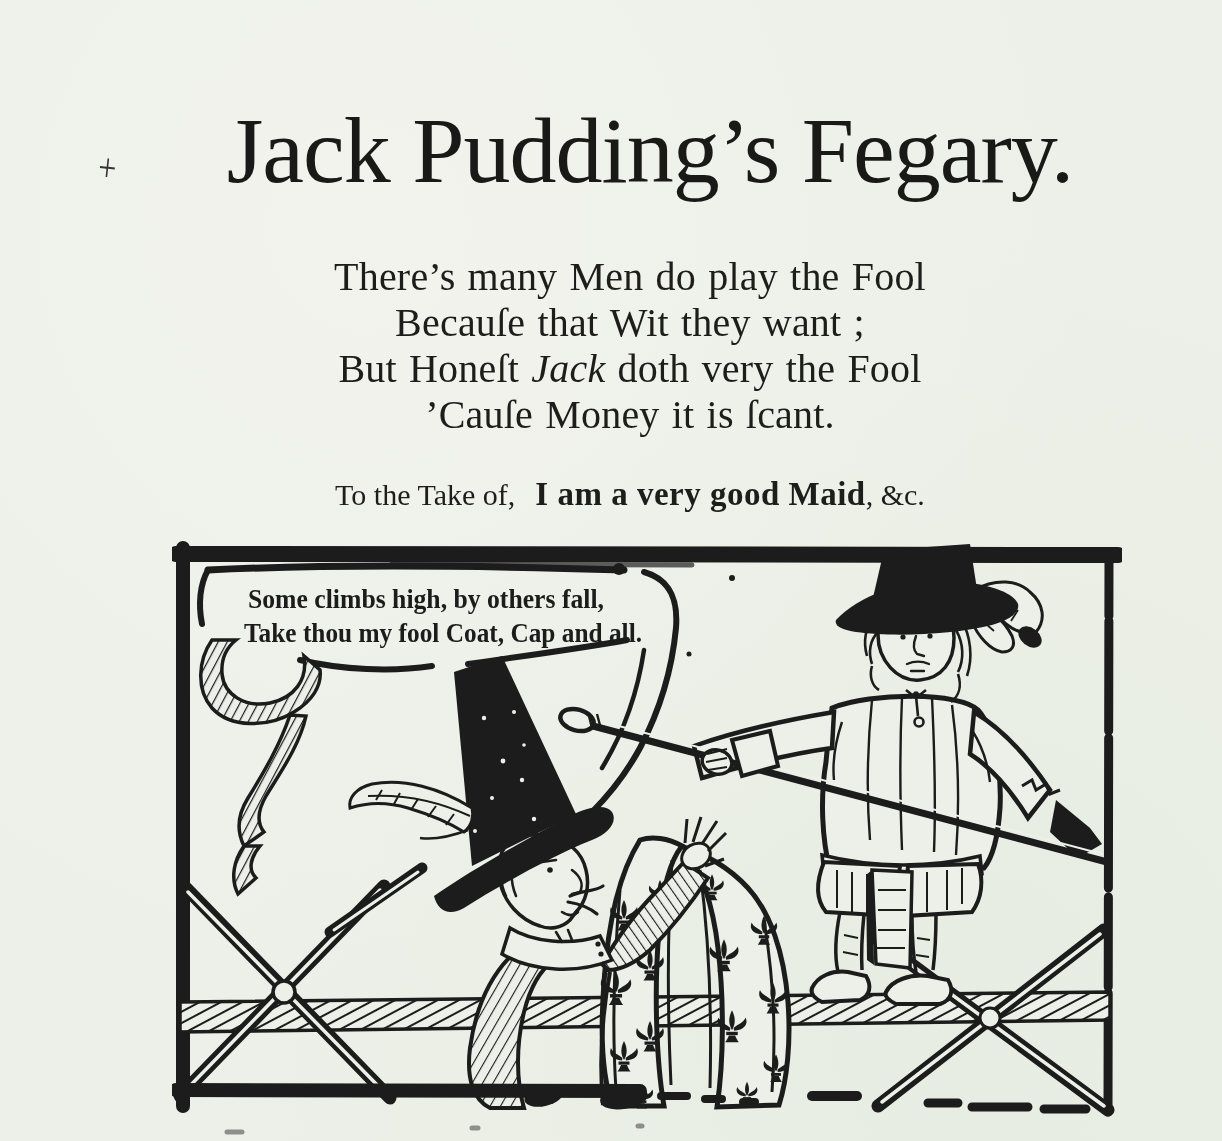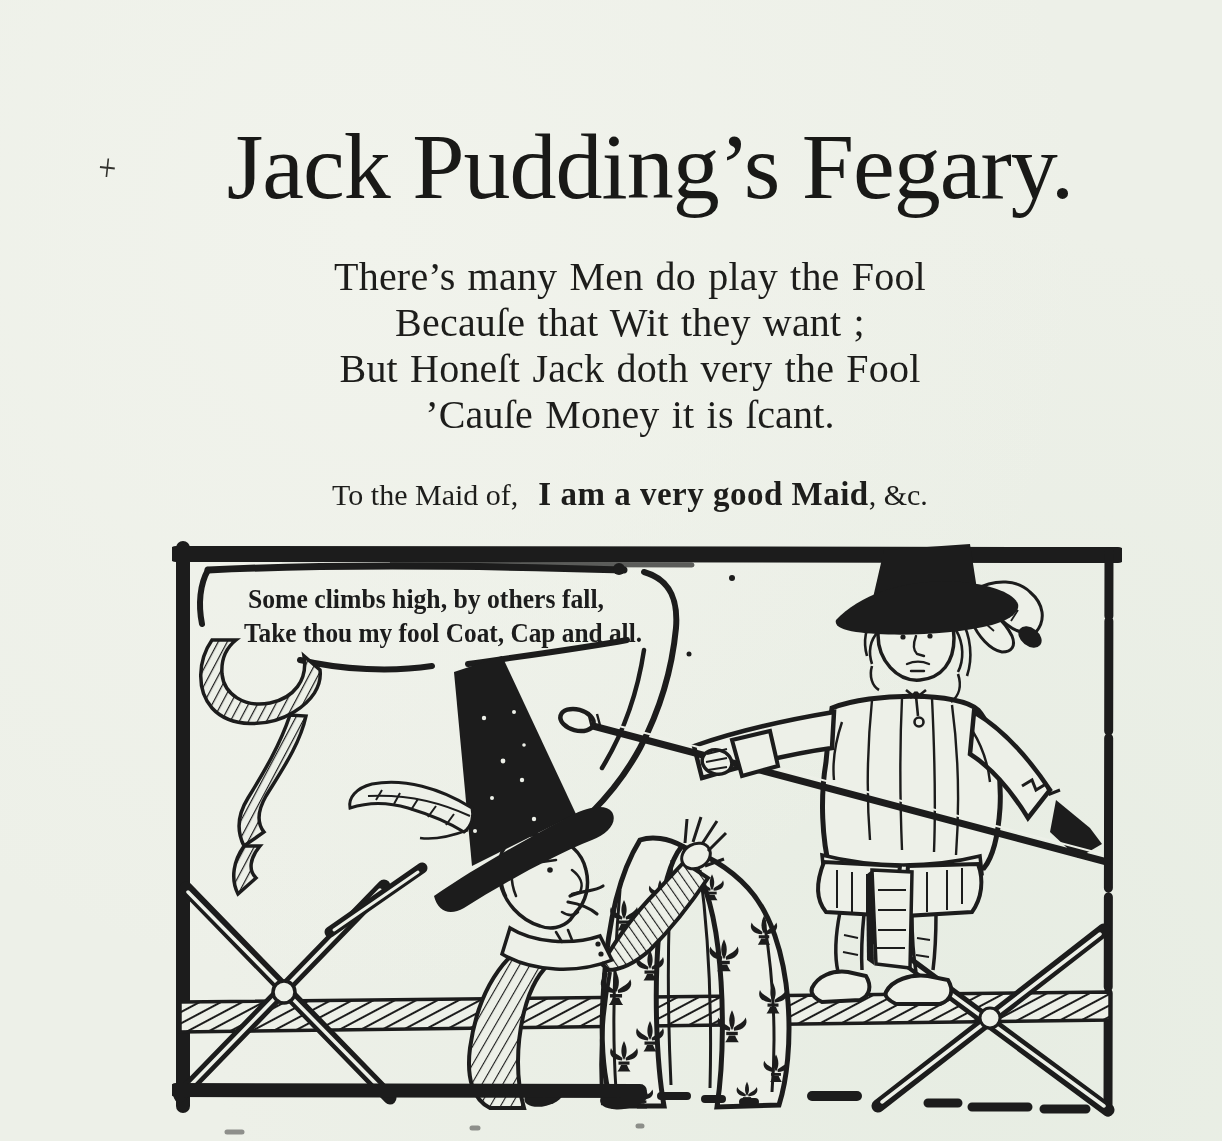--- a/index.html
+++ b/index.html
@@ -12,32 +12,32 @@
     overflow:hidden;
     font-family:"Liberation Serif", serif;
     color:#1c1c1c;
   }
   .margin-mark{
     position:absolute;left:96px;top:144px;
     font-size:40px;font-weight:400;color:#33332f;
     transform:rotate(6deg) scaleX(.8);
   }
   .title{
-    position:absolute;left:90px;top:112px;width:1120px;
+    position:absolute;left:90px;top:96px;width:1120px;
     margin:0;text-align:center;
     font-size:94px;font-weight:normal;letter-spacing:-1px;
     color:#191917;white-space:nowrap;
   }
   .verse{
     position:absolute;left:20px;top:254px;width:1220px;
     text-align:center;font-size:40px;line-height:46px;
     color:#1d1d1b;letter-spacing:.2px;word-spacing:2px;
   }
   .verse p{margin:0;}
-  .verse .it{}
+  .verse .it{font-style:italic;}
   .tune{
     position:absolute;left:20px;top:476px;width:1220px;
     text-align:center;font-size:30px;color:#1d1d1b;
   }
   .tune .gothic{
     font-weight:bold;font-size:33px;letter-spacing:.5px;
     margin-left:20px;transform:scaleY(1.04);display:inline-block;
   }
   .tune .suffix{font-size:30px;}
   .woodcut{position:absolute;left:172px;top:540px;}
@@ -56,21 +56,21 @@
   <h1 class="title">Jack Pudding’s Fegary.</h1>
 
   <div class="verse">
     <p>There’s many Men do play the Fool</p>
     <p>Becauſe that Wit they want ;</p>
     <p><span>But Honeſt </span><span class="it">Jack</span><span> doth very the Fool</span></p>
     <p>’Cauſe Money it is ſcant.</p>
   </div>
 
   <div class="tune">
-    <span>To the Maid of,</span><span class="gothic">I am a very good Maid</span><span class="suffix">, &amp;c.</span>
+    <span>To the Take of,</span><span class="gothic">I am a very good Maid</span><span class="suffix">, &amp;c.</span>
   </div>
 
   <svg class="woodcut" width="950" height="601" viewBox="0 0 950 601">
     <defs>
       <pattern id="hatchJack" width="9" height="9" patternUnits="userSpaceOnUse" patternTransform="rotate(30)">
         <rect width="9" height="9" fill="#edf0e8"></rect>
           <line x1="0" y1="0" x2="0" y2="9" stroke="#1c1c1c" stroke-width="2.2"></line>
       </pattern>
       <pattern id="hatchSleeve" width="8" height="8" patternUnits="userSpaceOnUse" patternTransform="rotate(-35)">
         <rect width="8" height="8" fill="#edf0e8"></rect>

